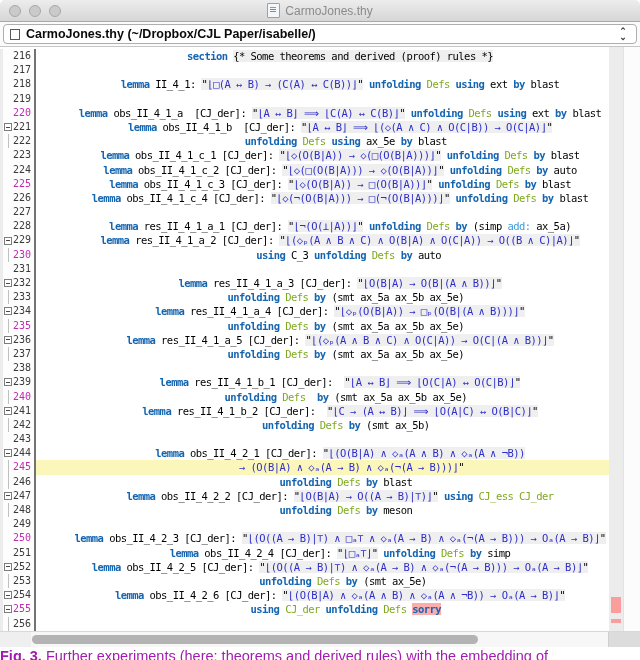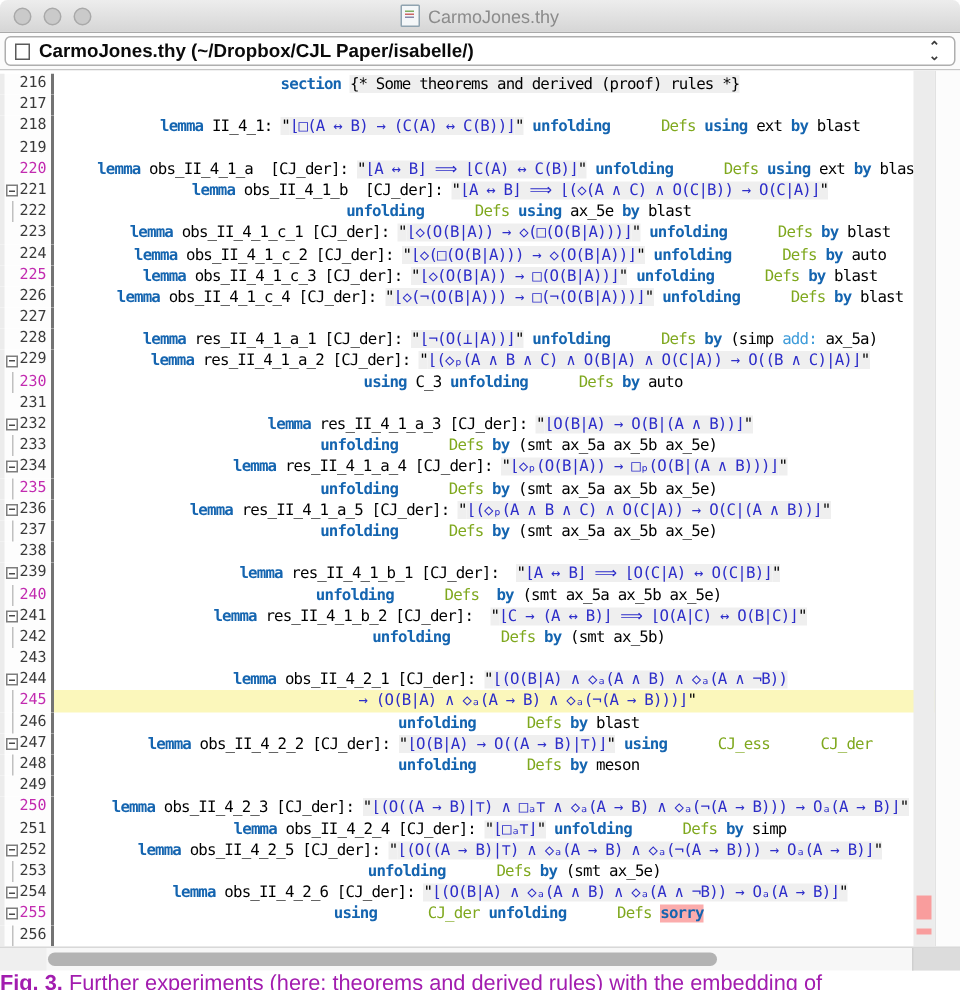--- a/index.html
+++ b/index.html
@@ -39,21 +39,21 @@
   .fd-open::after{content:"";position:absolute;width:4px;height:1px;background:#4a4a4a;}
   .fd-cont::before{content:"";width:1px;height:100%;background:#c0c0c0;}
   .num{flex:1;text-align:right;color:#3a3a3a;font-size:10px;letter-spacing:0;}
   .num.m5{color:#c22bb0;}
   .code{flex:1;padding-left:4px;color:#000;text-align:center;}
   .row.hl .code{background:#fbf7bb;}
   .row.hl .sg-tf,.row.hl .sg-tq{background:transparent;margin-top:25px;}
 
   .sg-kw{color:#1565b0;font-weight:bold;}
   .sg-pl{color:#000;}
-  .sg-fa{color:#7fa81e;margin-left:28px;}
+  .sg-fa{color:#7fa81e;}
   .sg-dy{color:#3d9bd9;}
   .sg-vb{color:#000;background:#efefef;}
   .sg-tq{color:#000;background:#efefef;}
   .sg-tf{color:#2d2dc9;background:#efefef;}
   .sg-sy{color:#1565b0;font-weight:bold;background:#fbacac;}
 
   
   .overview{position:absolute;top:0;right:17px;width:14px;bottom:0;background:#ececec;}
   .err-mark-1{position:absolute;top:550px;right:19px;width:10px;height:16px;background:#f99d9d;}
   .err-mark-2{position:absolute;top:572px;right:19px;width:10px;height:4px;background:#f99d9d;}

